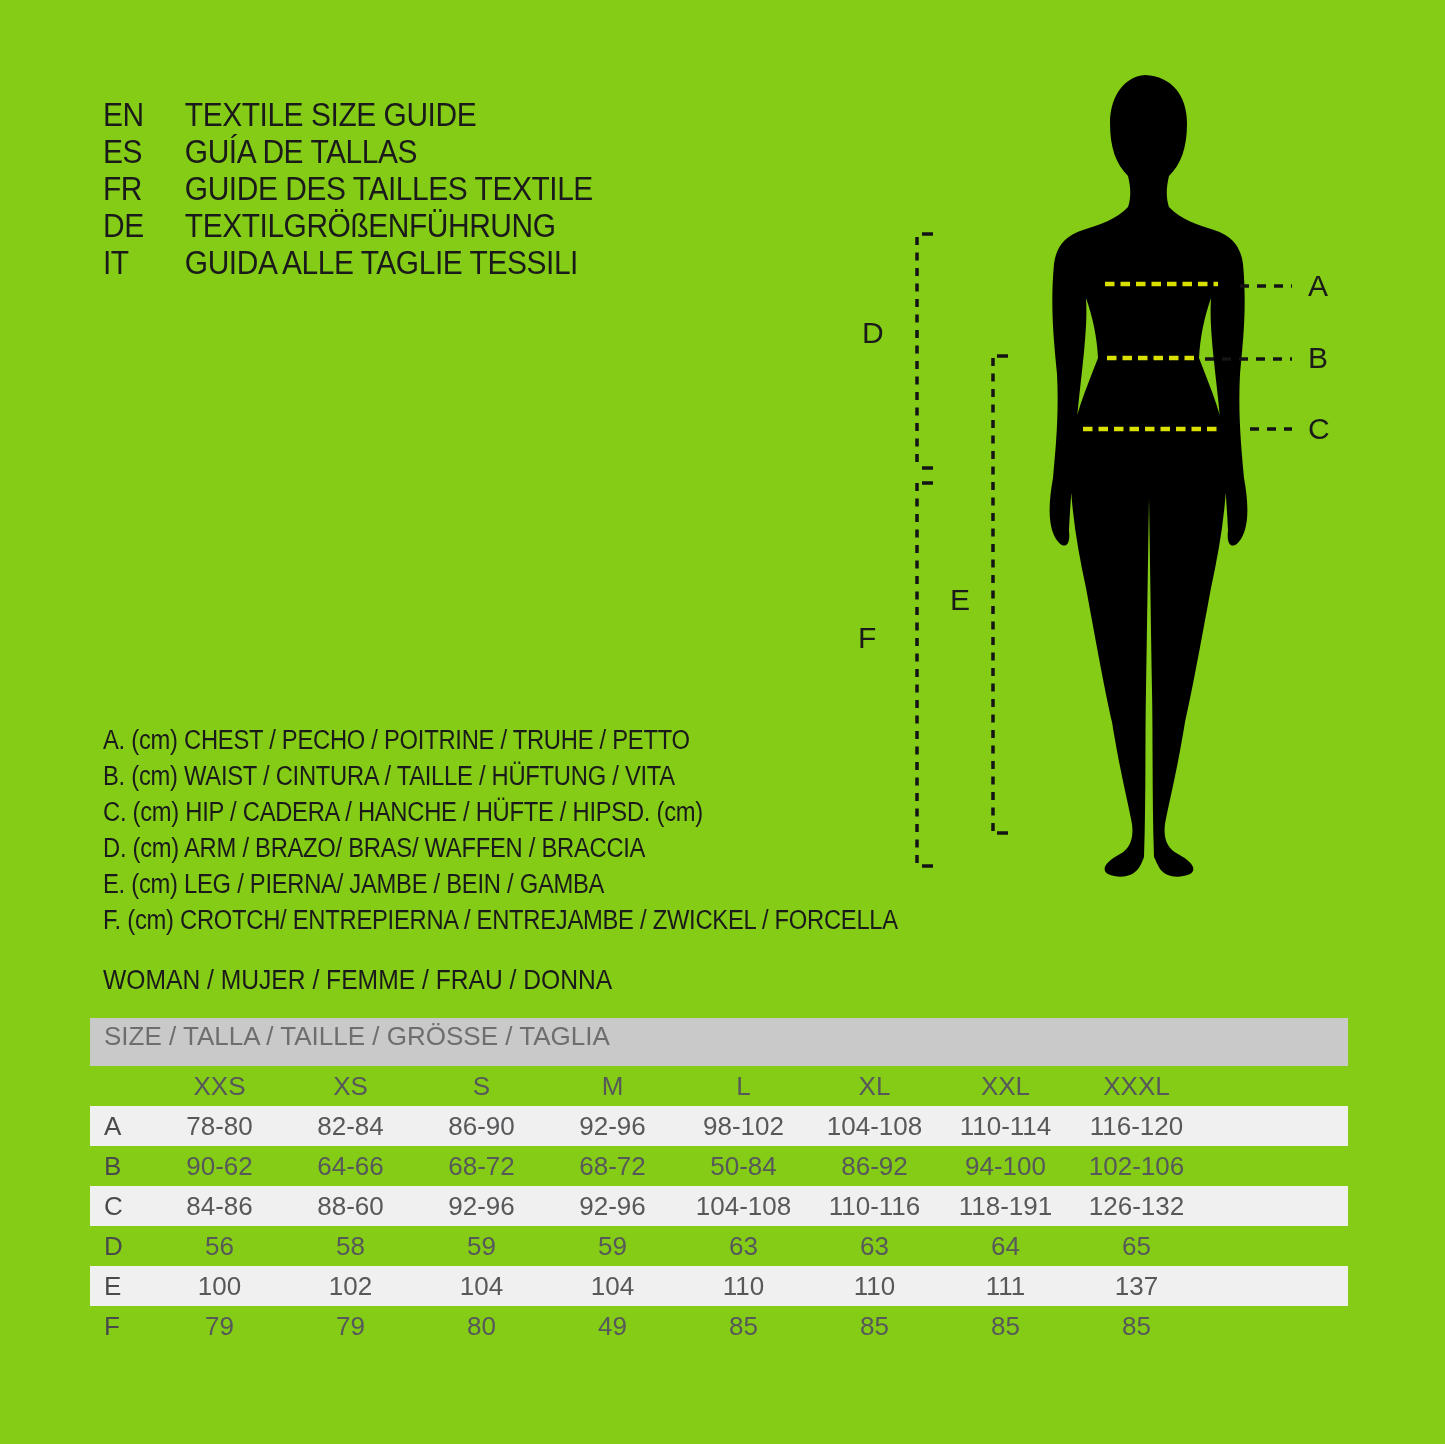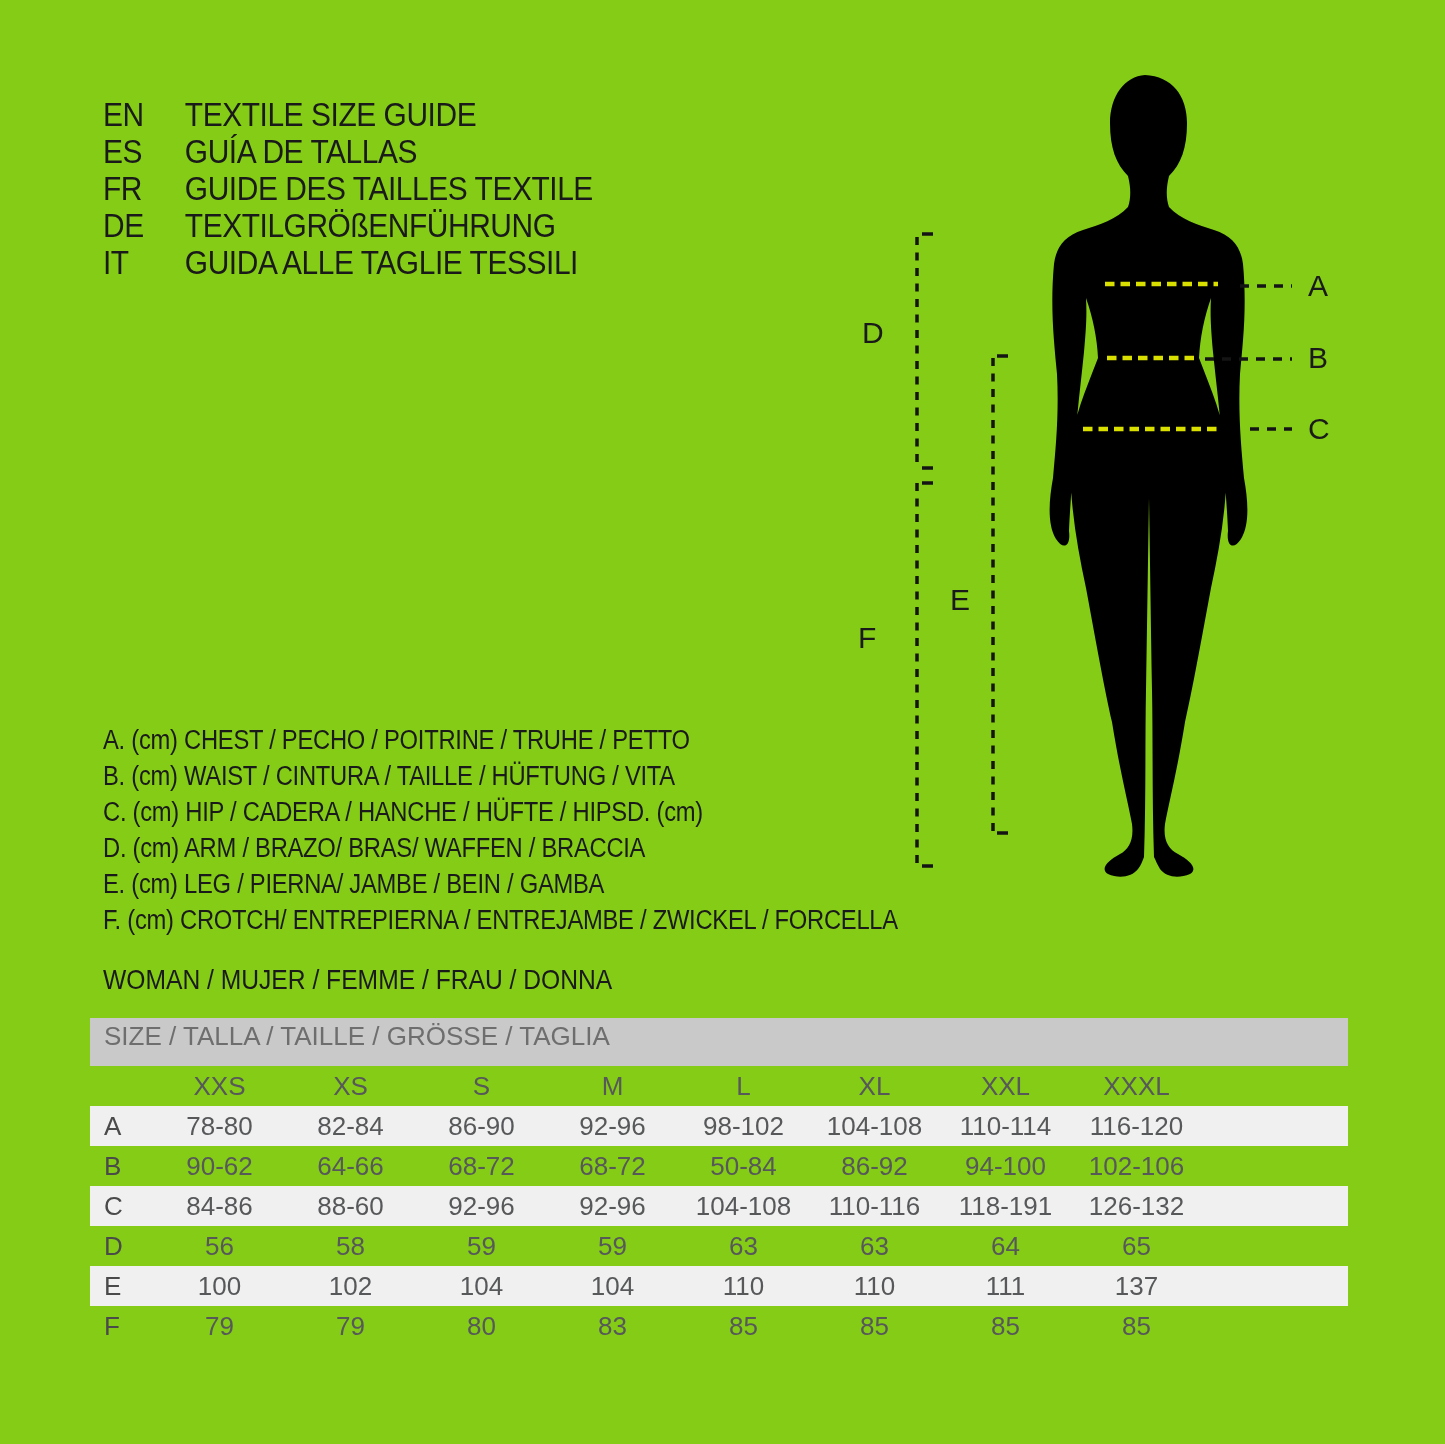--- a/index.html
+++ b/index.html
@@ -274,21 +274,21 @@
       <div class="cell">111</div>
       <div class="cell">137</div>
       <div class="cell"></div>
     </div>
 
     <div class="grid-row">
       <div class="cell label-cell">F</div>
       <div class="cell">79</div>
       <div class="cell">79</div>
       <div class="cell">80</div>
-      <div class="cell">83</div>
+      <div class="cell">49</div>
       <div class="cell">85</div>
       <div class="cell">85</div>
       <div class="cell">85</div>
       <div class="cell">85</div>
       <div class="cell"></div>
     </div>
   </div>
 
 </div>
 

